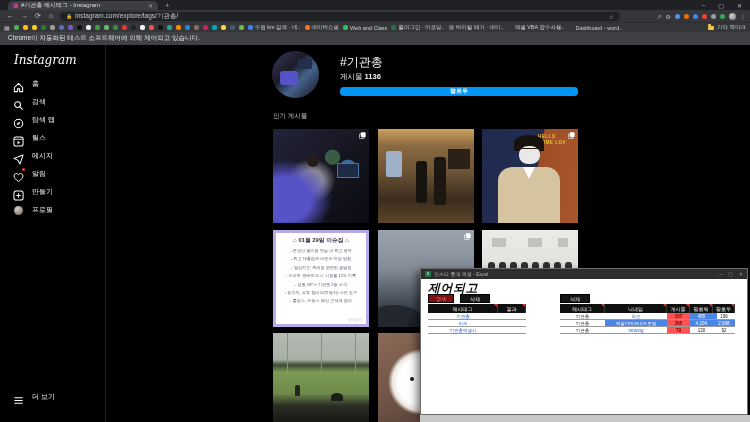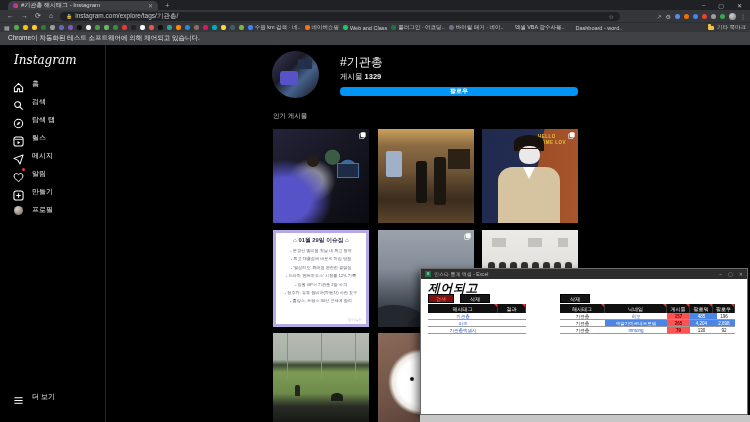--- a/index.html
+++ b/index.html
@@ -324,21 +324,21 @@
       </div>
     </div>
 
     <div class="hash-avatar">
         <i></i>
         <b></b>
       </div>
     <div class="hash-title">#기관총</div>
     <div class="hash-posts">
       <span>게시물</span>
-      <b>1329</b>
+      <b>1136</b>
     </div>
     <div class="follow-btn">팔로우</div>
     <div class="sect-label">인기 게시물</div>
 
     <div class="tile r1 c1 t1">
       <span class="head"></span>
         <span class="screen"></span>
       <svg class="car-ico" viewBox="0 0 10 10">
           <rect x="2.5" y="0.5" width="7" height="7" rx="1.5" fill="#fff"></rect>
           <rect x="0.5" y="2.5" width="7" height="7" rx="1.5" fill="none" stroke="#fff"></rect>

